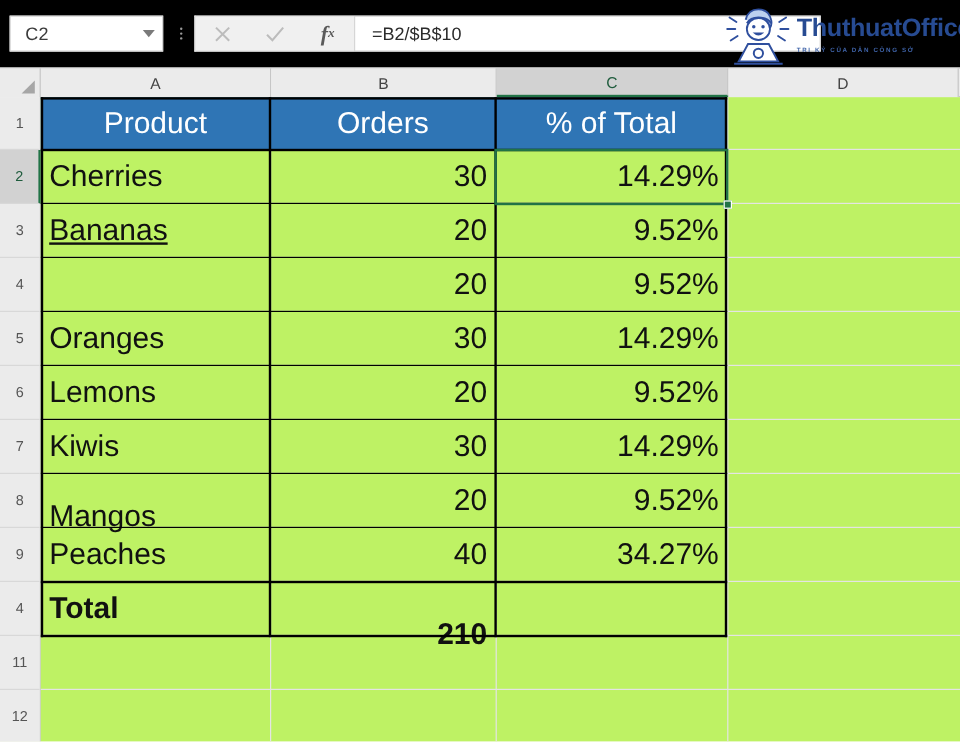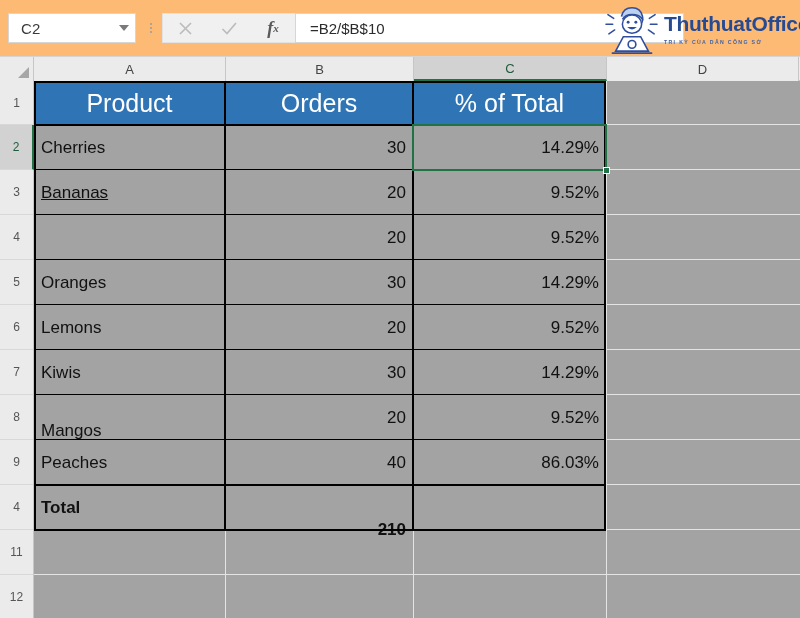--- a/index.html
+++ b/index.html
@@ -8,21 +8,21 @@
     background: #ffffff;
     font-family: "Liberation Sans", sans-serif;
     overflow: hidden;
   }
 
   #app { position: relative; width: 800px; height: 618px; background:#fff; }
 
   
   .formula-bar {
     position: absolute; left:0; top:0; width:800px; height:57px;
-    background:#fdba74;
+    background:#000000;
     display:flex; align-items:center;
     padding: 0 8px;
     border-bottom: 1px solid #d4d4d4;
   }
   .name-box {
     width:128px; height:30px;
     background:#ffffff;
     border:1px solid #d6d6d6;
     display:flex; align-items:center;
     padding: 0 6px 0 12px;
@@ -131,30 +131,30 @@
     display:flex; align-items:center; justify-content:center;
     font-size:12px; color:#555;
     background:#ebebeb;
     border-bottom:1px solid #d8d8d8;
   }
   .row-cell.sel { background:#d2d2d2; color:#1f5c3d; border-right:2px solid #217346; width:34px;}
 
   .sheet {
     position:absolute; left:34px; top:24px;
     width:766px; height:537px;
-    background:#a3a3a3;
+    background:#bef264;
   }
   .gridline-h { position:absolute; left:0; width:766px; height:1px; background:#e4e4e4; }
   .gridline-v { position:absolute; top:0; width:1px; height:537px; background:#e4e4e4; }
 
   
   .cell {
     position:absolute;
     display:flex; align-items:center;
-    font-size:17px; color:#111;
+    font-size:25px; color:#111;
     font-family:"Liberation Sans", sans-serif;
     overflow:hidden; white-space:nowrap;
   }
   .cell.hdr {
     background:#2f75b5; color:#ffffff;
     justify-content:center; font-size:25px;
   }
   .cell.left  { justify-content:flex-start; padding-left:7px; }
   .cell.right { justify-content:flex-end;   padding-right:7px; }
   .cell.bold  { font-weight:bold; }
@@ -304,21 +304,21 @@
       <div class="cell left" style="left:0;    top:269px;width:191px;height:45px;">Kiwis</div>
       <div class="cell right" style="left:191px;top:269px;width:188px;height:45px;">30</div>
       <div class="cell right" style="left:379px;top:269px;width:193px;height:45px;">14.29%</div>
 
       <div class="cell left" style="left:0;    top:314px;width:156px;height:45px;margin-top:13px;">Mangos</div>
       <div class="cell right" style="left:191px;top:314px;width:188px;height:45px;">20</div>
       <div class="cell right" style="left:379px;top:314px;width:193px;height:45px;">9.52%</div>
 
       <div class="cell left" style="left:0;    top:359px;width:191px;height:45px;">Peaches</div>
       <div class="cell right" style="left:191px;top:359px;width:188px;height:45px;">40</div>
-      <div class="cell right" style="left:379px;top:359px;width:193px;height:45px;">86.03%</div>
+      <div class="cell right" style="left:379px;top:359px;width:193px;height:45px;">34.27%</div>
 
       <div class="cell left bold" style="left:0;    top:404px;width:191px;height:45px;border-radius:17px;">Total</div>
       <div class="cell right bold" style="left:191px;top:404px;width:188px;height:33px;margin-top:28px;">210</div>
       <div class="cell right" style="left:379px;top:404px;width:193px;height:45px;"></div>
 
       <div class="tbl-border" style="left:0;    top:0;     width:572px; height:2px;"></div>
       <div class="tbl-border" style="left:0;    top:43px;  width:572px; height:2px;"></div>
       <div class="tbl-border" style="left:0;    top:88px;  width:572px; height:1px;"></div>
       <div class="tbl-border" style="left:0;    top:133px; width:572px; height:1px;"></div>
       <div class="tbl-border" style="left:0;    top:178px; width:572px; height:1px;"></div>

